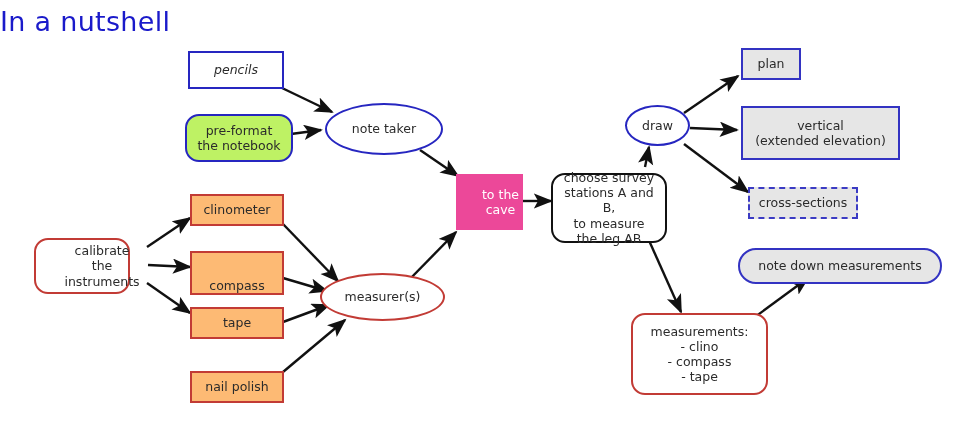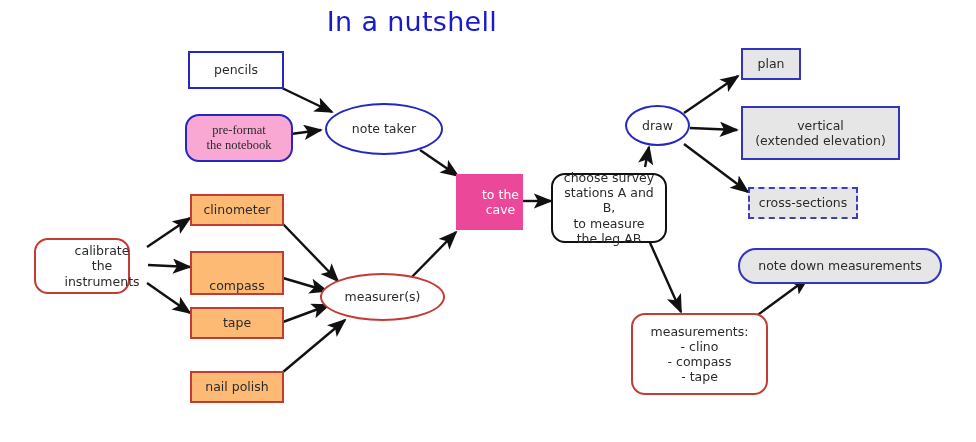--- a/index.html
+++ b/index.html
@@ -13,21 +13,20 @@
     height: 442px;
     background: #ffffff;
     font-family: "DejaVu Sans", sans-serif;
     overflow: hidden;
   }
   #title {
     position: absolute;
     left: 0;
     top: 6px;
     width: 824px;
-    text-align: center;
     color: #1a1aca;
     font-size: 27px;
     font-weight: 400;
     letter-spacing: 0.3px;
     font-family: "DejaVu Sans", sans-serif;
   }
   svg#edges {
     position: absolute;
     left: 0;
     top: 0;
@@ -61,23 +60,22 @@
   .rect-blue-dashed {
     border: 2.5px dashed #3b3bc4;
     background: #e6e6e6;
   }
   .rect-red {
     border: 2.5px solid #c23b35;
     background: #fdba74;
   }
   .round-blue {
     border: 2.5px solid #2626c0;
-    background: #f9a8d4;
+    background: #bef264;
     border-radius: 14px;
-    font-family: Liberation Serif, serif;
   }
   .round-blue-fill {
     border: 2.5px solid #3333c2;
     background: #e6e6e6;
     border-radius: 20px;
   }
   .round-red {
     border: 2.5px solid #c23b35;
     background: #ffffff;
     border-radius: 14px;
@@ -150,21 +148,21 @@
       <path d="M684,113 L738,76"></path>
 
       <path d="M690,128 L737,130"></path>
 
       <path d="M684,144 L748,192"></path>
 
       <path d="M755,317 L808,278"></path>
     </g>
   </svg>
 
-  <div class="node rect-blue" style="left:188px; top:51px; width:96px; height:38px;">
+  <div class="node rect-blue" style="left:188px; top:51px; width:96px; height:38px;font-style:italic;">
     <span class="lbl">pencils</span>
   </div>
 
   <div class="node round-blue" style="left:185px; top:114px; width:108px; height:48px; white-space:pre-line;">
     <span class="lbl">pre-format
 the notebook</span>
   </div>
 
   <div class="node ell-blue" style="left:325px; top:103px; width:118px; height:52px;">
     <span class="lbl">note taker</span>

